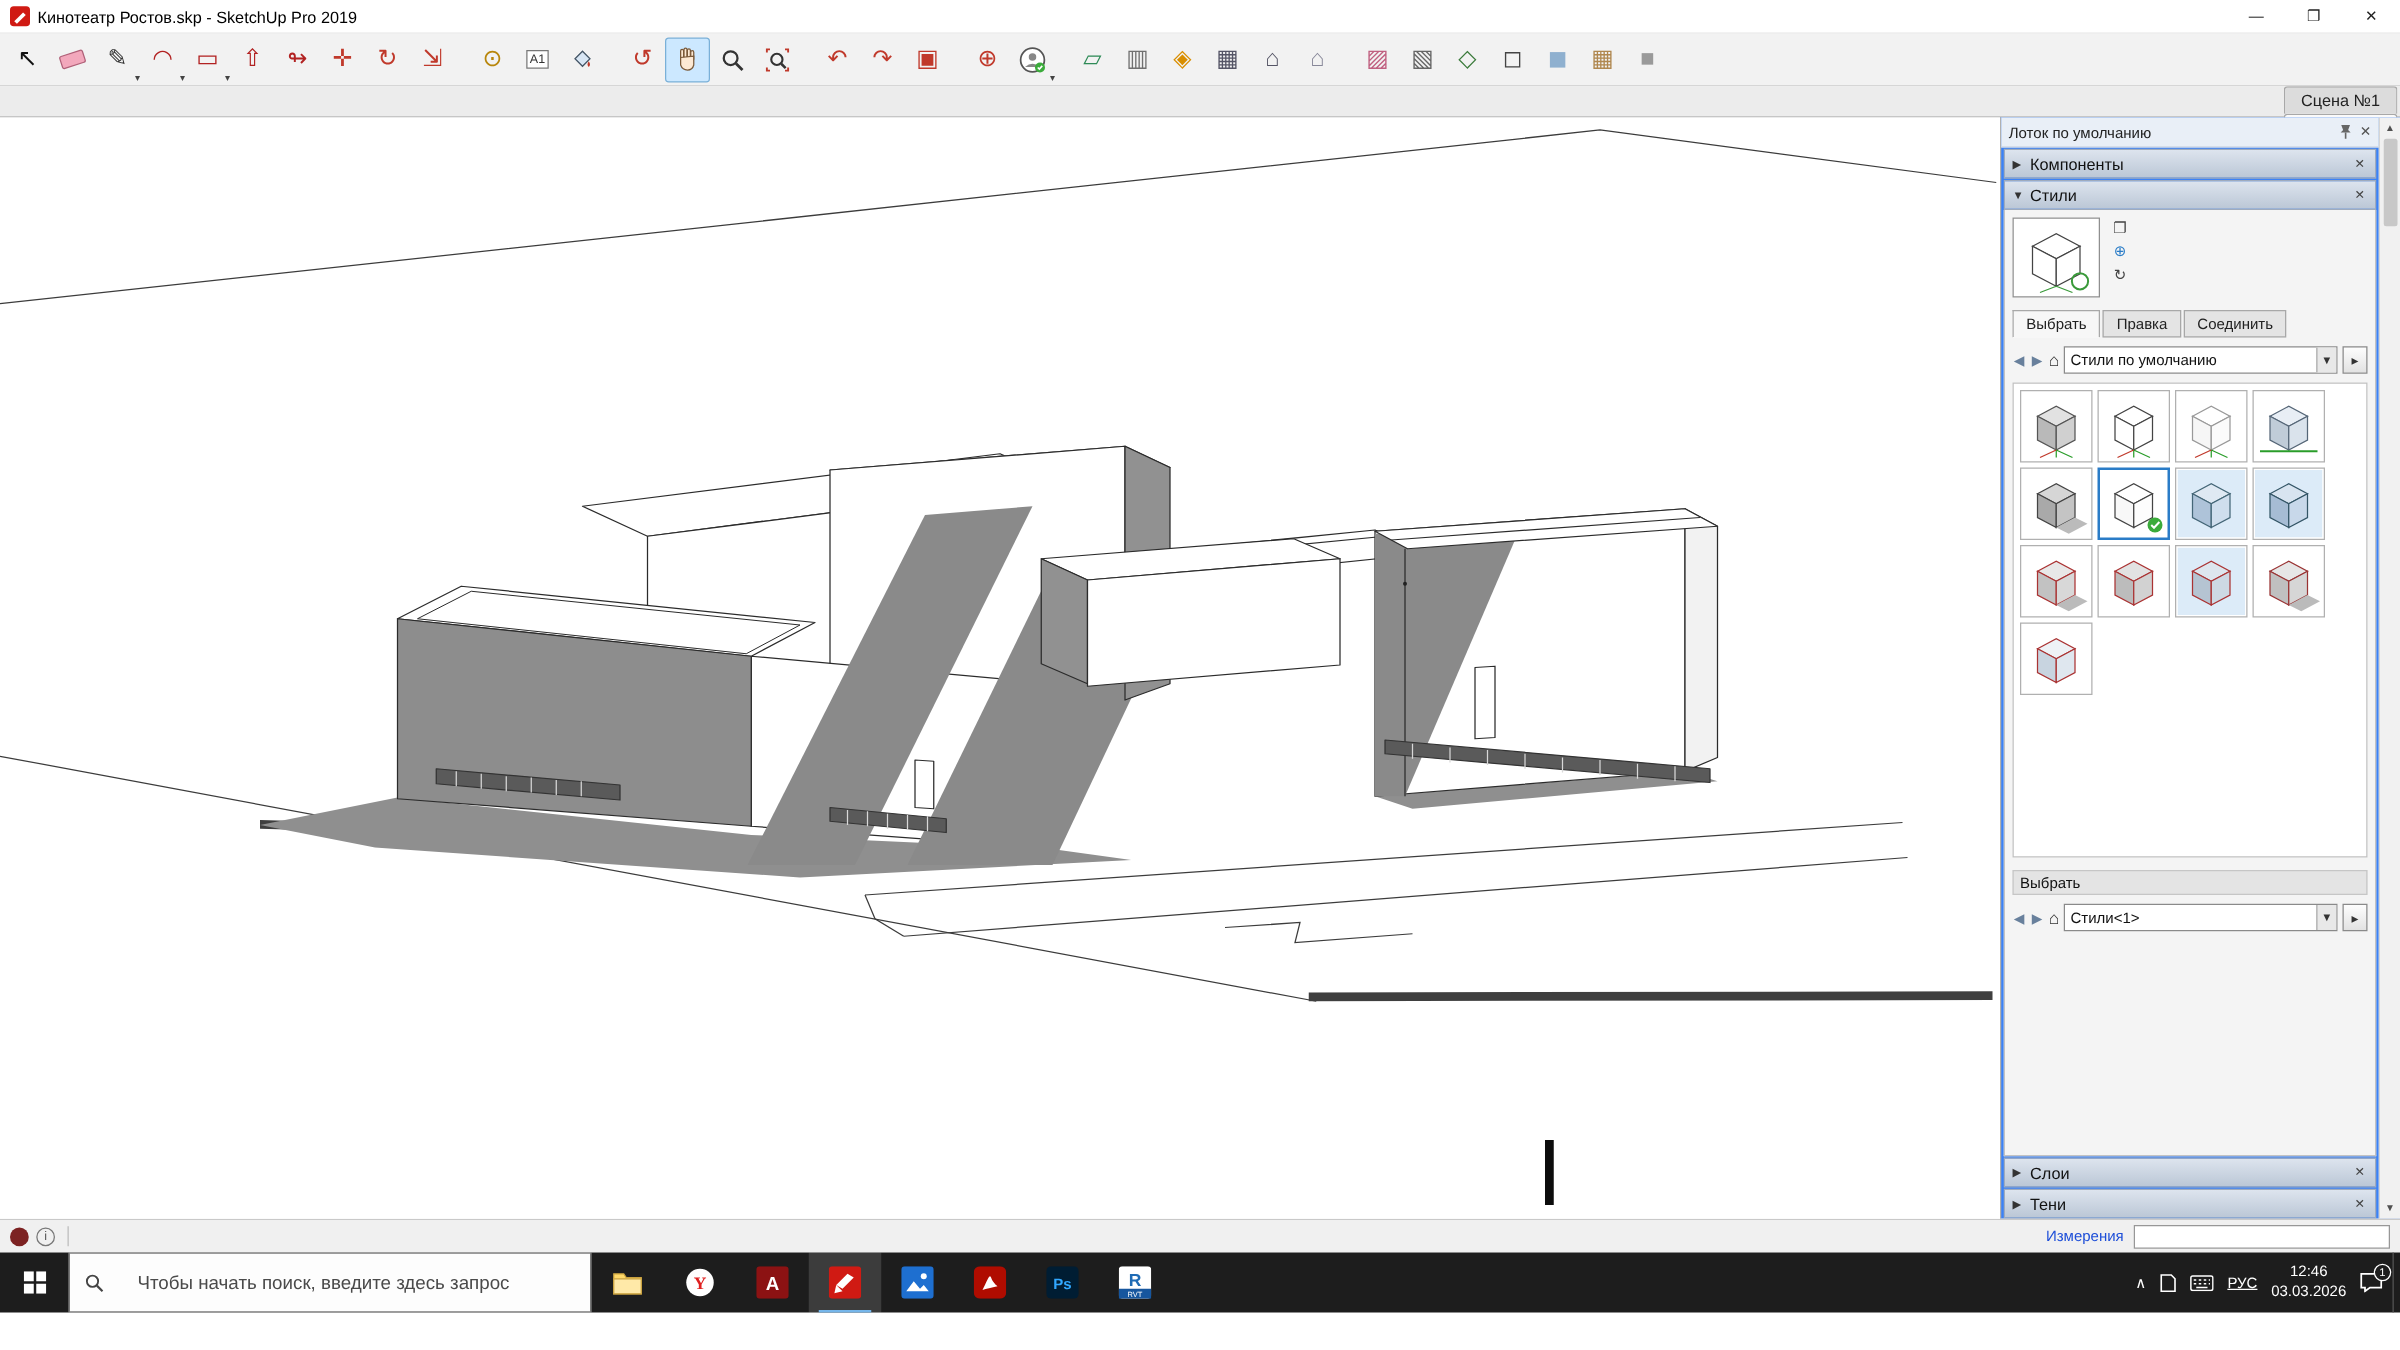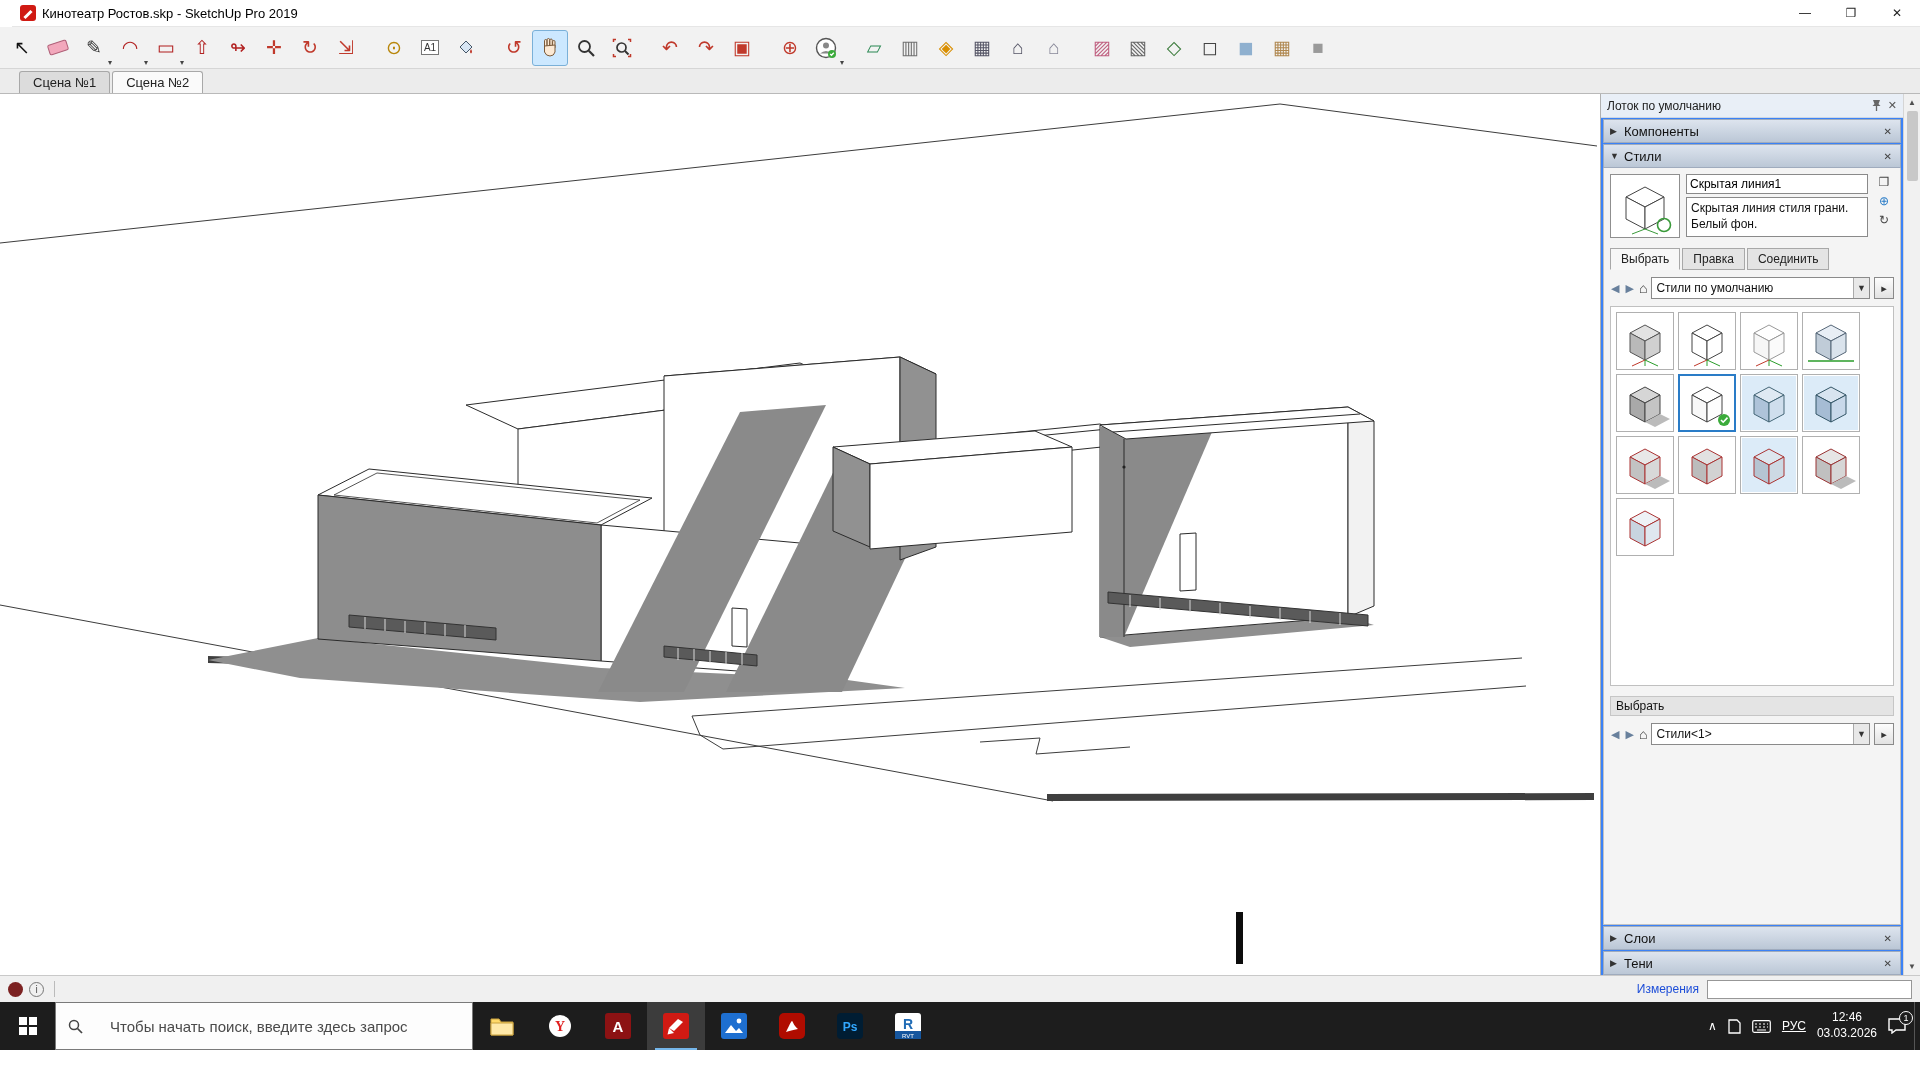--- a/index.html
+++ b/index.html
@@ -1,21 +1,21 @@
 <!DOCTYPE html>
 <html><head>
 <meta charset="utf-8">
 <style>
   * { box-sizing: border-box; margin:0; padding:0; }
   html,body { width:1920px; height:1080px; overflow:hidden; }
   body { font-family:"Liberation Sans", sans-serif; background:#fff; color:#111; }
   .screen { width:1920px; height:1080px; display:flex; flex-direction:column; }
 
   
-  .titlebar { height:27px; background:#fff; display:flex; align-items:center; border-bottom:1px solid #e6e6e6;margin-left:12px; }
+  .titlebar { height:27px; background:#fff; display:flex; align-items:center; border-bottom:1px solid #e6e6e6; }
   .app-icon { width:16px; height:16px; margin:0 6px 0 8px; border-radius:3px; background:#d01a13; position:relative; flex:0 0 auto; }
   .app-icon::after { content:""; position:absolute; left:3px; top:8px; width:10px; height:3px; background:#fff; transform:rotate(-45deg); }
   .title-text { font-size:13px; color:#000; }
   .win-btns { margin-left:auto; display:flex; height:100%; }
   .win-btn { width:46px; display:flex; align-items:center; justify-content:center; font-size:12px; color:#222; }
 
   
   .menubar { height:30px; background:#fff; display:flex; align-items:center; padding-left:6px; border-bottom:1px solid #ececec; }
   .menu-item { font-size:14px; padding:4px 10px; color:#111; }
 
@@ -23,21 +23,21 @@
   .toolbar { height:42px; background:#f2f2f2; border-bottom:1px solid #d6d6d6; display:flex; align-items:center; padding:0 4px; }
   .tbtn { width:36px; height:36px; display:flex; align-items:center; justify-content:center; position:relative; border-radius:3px; flex:0 0 auto; }
   .tbtn .glyph { font-size:19px; line-height:1; }
   .tbtn.active { background:#cce8ff; border:1px solid #7ab0d8; }
   .tbtn .dd { position:absolute; right:0px; bottom:-1px; font-size:8px; color:#444; }
   .tb-gap { width:12px; flex:0 0 auto; }
   .text-icon { font-size:10px; border:1px solid #777; background:#fff; padding:1px 2px; color:#333; }
   .eraser-shape { width:20px; height:11px; background:#f2a8bc; border:1px solid #b06078; border-radius:2px; transform:rotate(-18deg); display:block; }
 
   
-  .scenebar { height:25px; background:#ececec; border-bottom:1px solid #b9b9b9; display:flex; align-items:flex-end; padding-left:19px; }
+  .scenebar { height:25px; background:#ececec; border-bottom:1px solid #b9b9b9; display:flex; align-items:flex-end; padding-left:19px;flex-direction:column; }
   .scenetab { font-size:13px; padding:3px 13px 3px 13px; background:#dcdcdc; border:1px solid #a8a8a8; border-bottom:none; border-radius:3px 3px 0 0; margin-right:2px; color:#222; }
   .scenetab.active { background:#fafafa; }
 
   
   .content { height:881px; display:flex; }
   .viewport { width:1600px; height:881px; background:#fff; position:relative; }
   .viewport svg { display:block; }
 
   
   .tray { width:371px; background:#3b82f6; display:flex; border-left:1px solid #b0b0b0; }
@@ -362,24 +362,20 @@
           <div class="preview-row">
             <div class="preview-thumb">
               <svg width="66" height="58" viewBox="0 0 66 58">
                 <polygon points="14,20 33,10 52,20 33,30" fill="#fff" stroke="#444"></polygon>
                 <polygon points="14,20 33,30 33,52 14,42" fill="#fff" stroke="#444"></polygon>
                 <polygon points="33,30 52,20 52,42 33,52" fill="#fff" stroke="#444"></polygon>
                 <path d="M33 52 L20 57 M33 52 L46 57" stroke="#3a9a3a" fill="none"></path>
                 <circle cx="52" cy="48" r="6.5" fill="none" stroke="#3a9a3a" stroke-width="1.6"></circle>
               </svg>
             </div>
-            <div class="fields">
-              <input class="name-input" value="Скрытая линия1" style="">
-              <div class="desc-box">Скрытая линия стиля грани. Белый фон.</div>
-            </div>
             <div class="side-btns">
               <span class="side-btn">❐</span>
               <span class="side-btn" style="color:#2a7cc7">⊕</span>
               <span class="side-btn">↻</span>
             </div>
           </div>
 
           <div class="stabs">
               <div class="stab active">Выбрать</div>
               <div class="stab">Правка</div>

